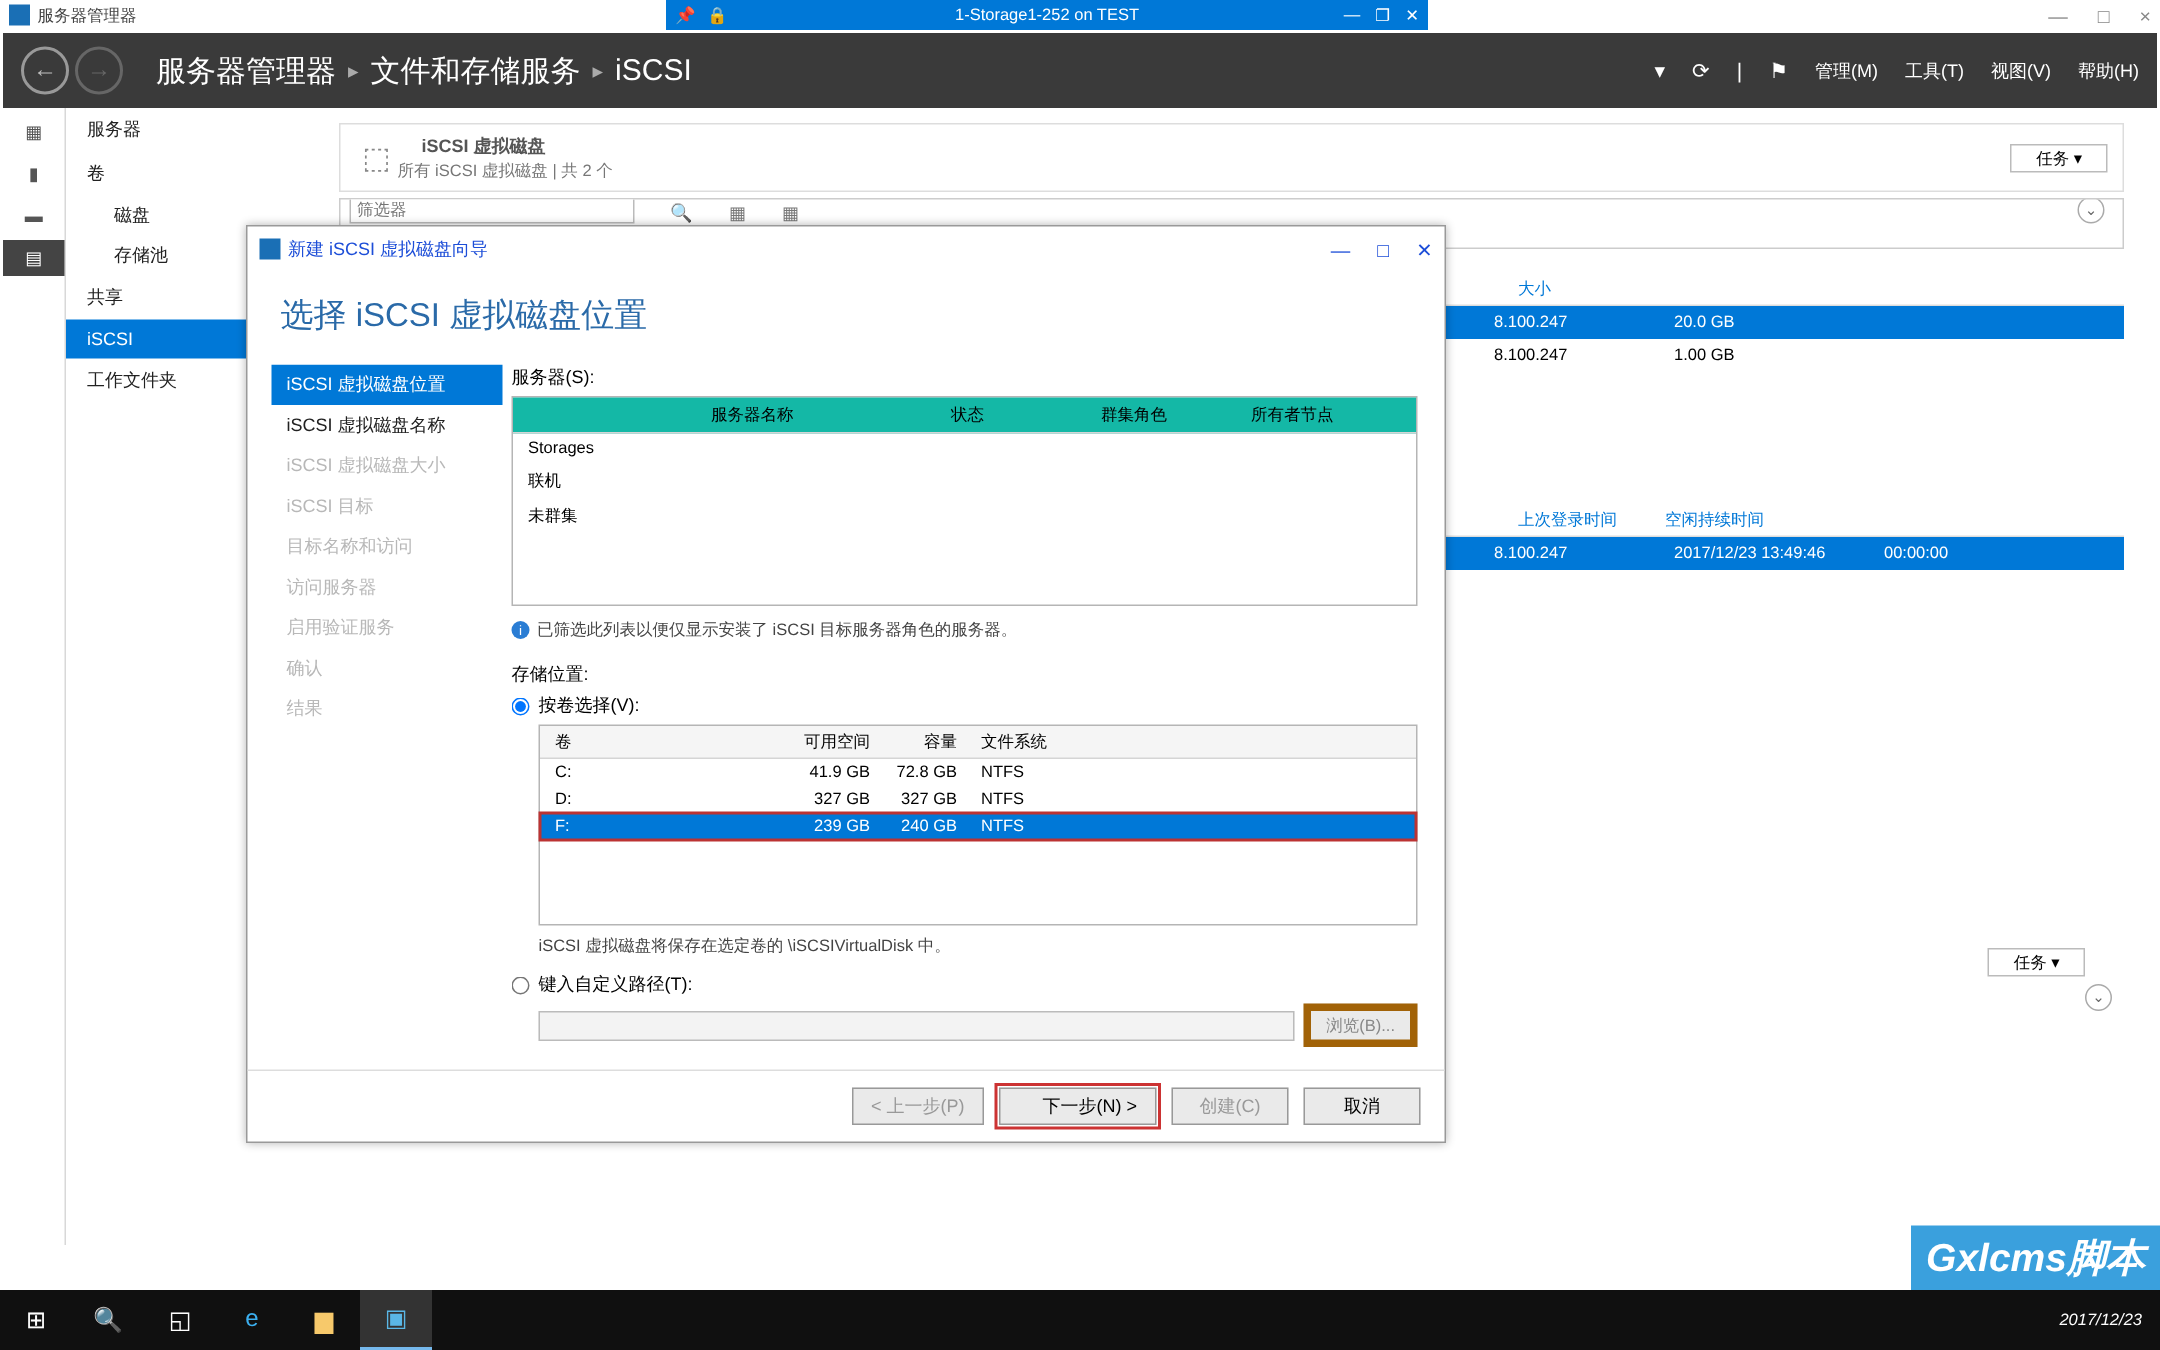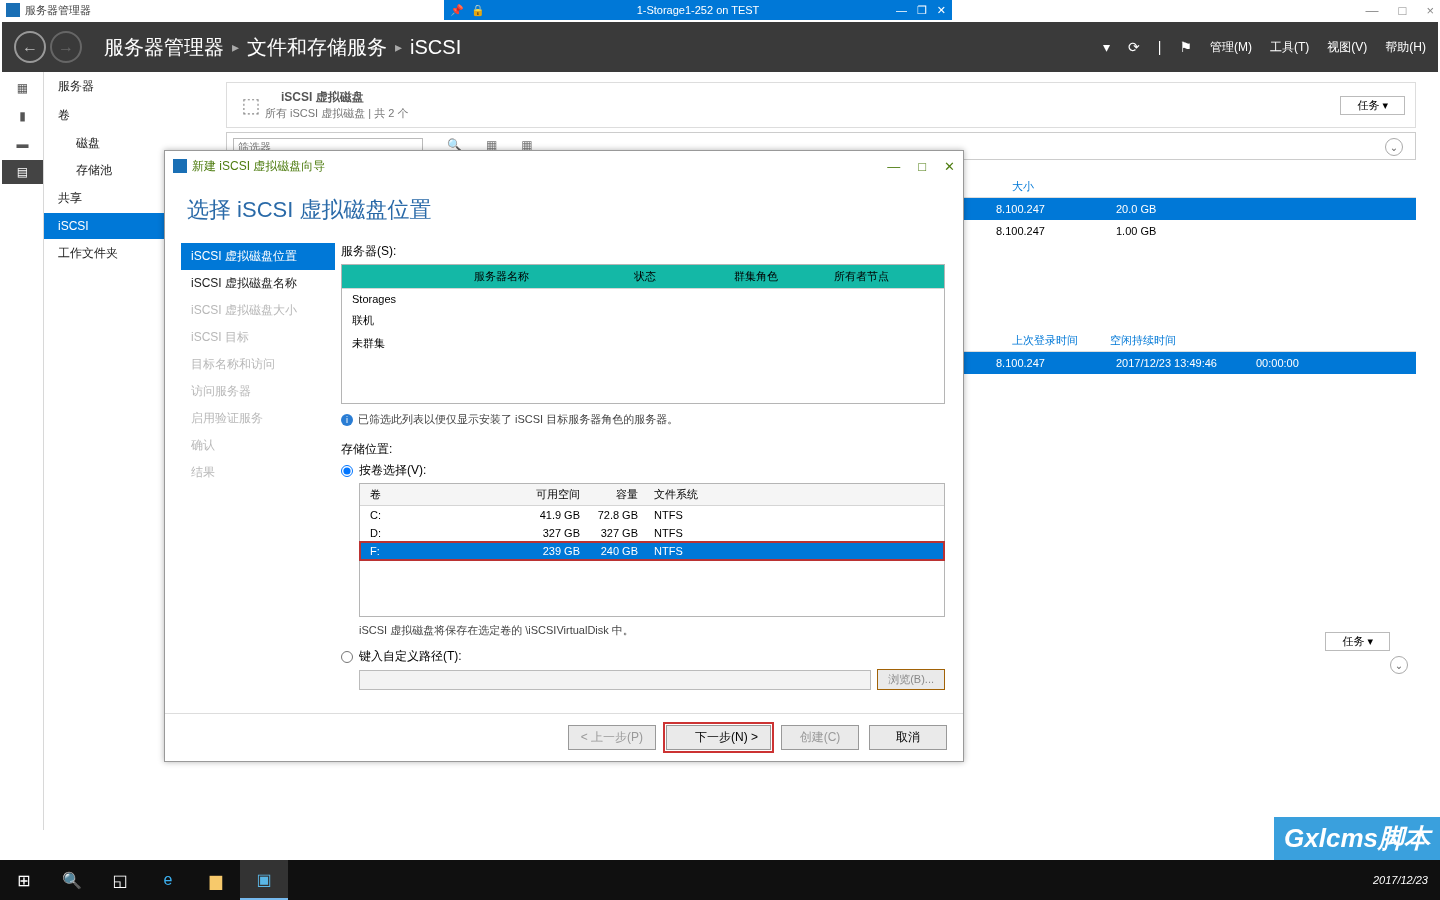--- a/index.html
+++ b/index.html
@@ -36,35 +36,35 @@
 .nav-tree .sub { padding: 5px 14px 5px 32px; color: #222; }
 .nav-tree .item.sel { background: #0078d7; color: #fff; }
 
 
 .content { position: absolute; top: 72px; left: 214px; right: 12px; bottom: 70px; background: #fff; }
 .panel-hdr { border: 1px solid #ddd; margin: 10px 12px 4px; padding: 6px 10px; display: flex; align-items: center; }
 .panel-hdr .icon { width: 28px; height: 28px; color: #888; font-size: 20px; display:flex; align-items:center; justify-content:center; }
 .panel-hdr .titles .t1 { font-size: 12px; color: #555; font-weight: bold; margin-left: 16px; }
 .panel-hdr .titles .t2 { font-size: 11px; color: #777; }
 .panel-hdr .task { margin-left: auto; border: 1px solid #bbb; padding: 1px 16px; font-size: 11px; }
-.mini-box { border: 1px solid #ccc; margin: 0 12px; height: 28px; display: flex; align-items: flex-start; padding: 5px 6px; gap: 24px; overflow: hidden; color:#777; }
+.mini-box { border: 1px solid #ccc; margin: 0 12px; height: 28px; display: flex; align-items: flex-end; padding: 16px 6px; gap: 24px; overflow: hidden; color:#777; }
 .mini-box input { border:1px solid #bbb; height:18px; width:190px; font-size:11px; padding:0 4px;}
 .sub-header { display: flex; border-bottom: 1px solid #ddd; margin: 16px 12px 0; padding: 3px 0; font-size: 11px; color: #555; }
 .sub-header .c { flex: 0 0 auto; padding: 0 16px; }
 .sub-header .c.sel { color: #0078d7; }
 .data-rows { margin: 0 12px; }
 .data-rows .r { display:flex; padding:5px 0; font-size:11px; }
 .data-rows .r.sel { background:#0078d7; color:#fff; }
 .data-rows .r .a { width: 70px; padding-left:4px; }
 .data-rows .r .b { width: 120px; }
 .circ-toggle { width:18px; height:18px; border:1px solid #aaa; border-radius:50%; display:flex; align-items:center; justify-content:center; font-size:10px; color:#666; margin-left:auto; margin-right:6px; }
 
 
 .wizard { position: absolute; top: 150px; left: 164px; width: 800px; height: 612px; background: #fff; border: 1px solid #999; box-shadow: 0 0 6px rgba(0,0,0,0.3); display: flex; flex-direction: column; }
-.wiz-title { height: 30px; display: flex; align-items: center; padding: 0 8px; font-size: 12px; color: #4d7c0f; }
+.wiz-title { height: 30px; display: flex; align-items: center; padding: 0 8px; font-size: 12px; color: #1d4ed8; }
 .wiz-title .right { margin-left: auto; display: flex; gap: 18px; font-size: 13px; }
 .wiz-head { padding: 14px 22px 18px; font-size: 22px; color: #2a6aa8; }
 .wiz-body { display: flex; flex: 1; overflow: hidden; }
 .wiz-nav { width: 170px; padding: 0 0 0 16px; }
 .wiz-nav .s { padding: 5px 10px; font-size: 12px; color: #222; }
 .wiz-nav .s.sel { background: #0078d7; color: #fff; }
 .wiz-nav .s.dis { color: #b8b8b8; }
 .wiz-main { flex: 1; padding: 0 18px 0 6px; font-size: 12px; }
 .lbl { margin: 0 0 4px; }
 .serv-box { border: 1px solid #b5b5b5; height: 140px; }
@@ -77,21 +77,21 @@
 .radio { margin: 3px 0 4px; display: flex; align-items: center; gap: 6px; font-size: 12px; }
 .radio input { width:12px; height:12px; }
 .vol-box { border: 1px solid #b5b5b5; margin: 2px 0 6px 18px; height: 134px; }
 .vol-box .hdr { display: flex; background: #f5f5f5; border-bottom: 1px solid #d5d5d5; font-size: 11px; }
 .vol-box .row { display: flex; font-size: 11px; }
 .vol-box .row.sel { background: #0078d7; color: #fff; outline: 2px solid #b33; outline-offset: -1px; }
 .vol-box .v1 { width: 168px; padding:3px 10px; } .vol-box .v2 { width: 58px; text-align:right; padding:3px 6px; } .vol-box .v3 { width: 58px; text-align:right; padding:3px 6px; } .vol-box .v4 { width: 80px; padding:3px 10px; }
 .path-note { margin: 4px 0 10px 18px; color: #444; font-size: 11px; }
 .path-row { display:flex; gap:6px; margin: 2px 0 0 18px; align-items:center; }
 .path-row input { flex:1; border:1px solid #bbb; height:20px; font-size:11px; padding:0 4px; background:#f3f3f3; }
-.path-row button { border:1px solid #a16207; background:#eaeaea; padding:2px 10px; font-size:11px; color:#888; }
+.path-row button { border:5px solid #a16207; background:#eaeaea; padding:2px 10px; font-size:11px; color:#888; }
 .wiz-foot { height: 48px; border-top: 1px solid #ddd; display: flex; align-items: center; justify-content: flex-end; gap: 10px; padding: 0 16px; }
 .wiz-foot button { border:1px solid #999; background:#eaeaea; padding: 3px 12px; font-size:12px; min-width:78px; }
 .wiz-foot button.disabled { color:#999; }
 .wiz-foot button.primary { outline: 2px solid #c33; outline-offset: 1px; padding-left: 28px; }
 
 
 .taskbar { position:absolute; bottom:0; left:0; right:0; height:40px; background:#101010; display:flex; align-items:center; }
 .taskbar .tb { width:48px; height:40px; display:flex; align-items:center; justify-content:center; color:#fff; font-size:16px; }
 .taskbar .tb.active { background:#333; border-bottom:2px solid #76b9ed; }
 .tray { margin-left:auto; color:#fff; padding:0 12px; font-size:11px; text-align:right;font-style:italic; }

